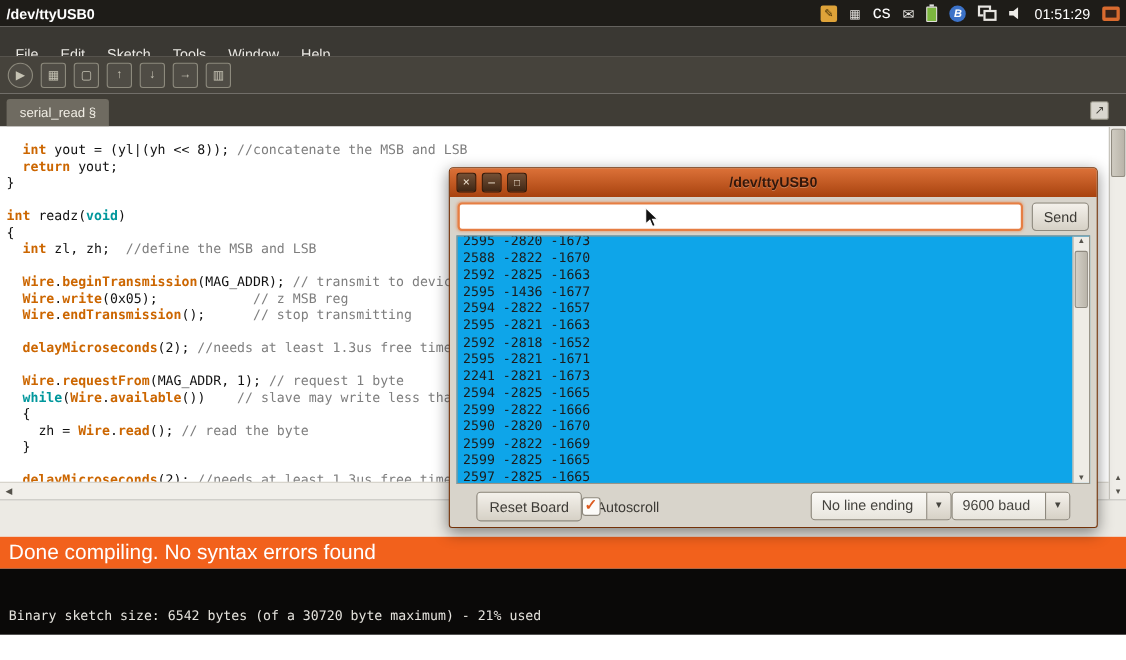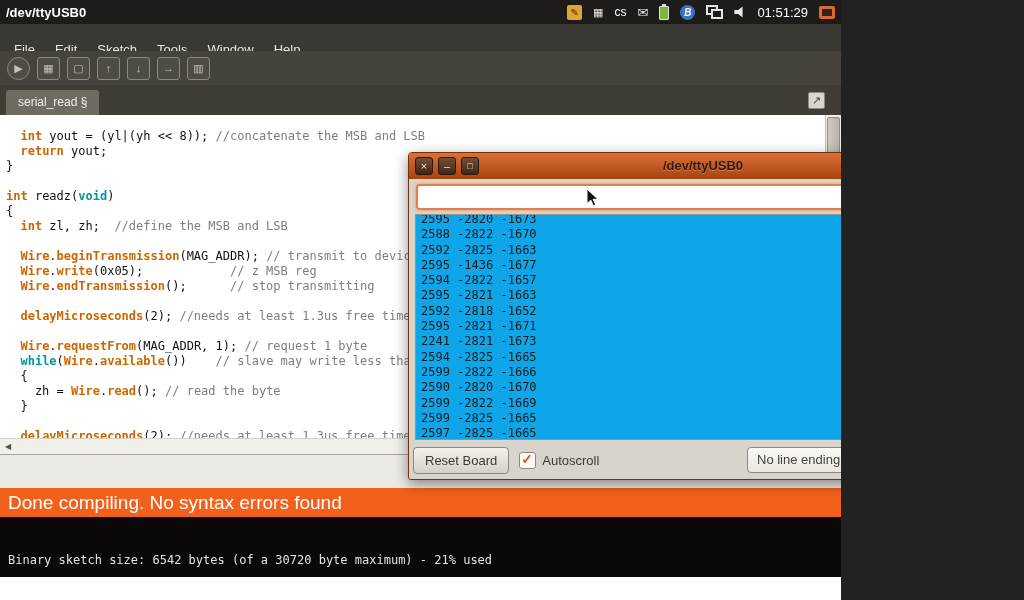--- a/index.html
+++ b/index.html
@@ -1,26 +1,26 @@
 <!DOCTYPE html>
 <html><head>
 <meta charset="utf-8">
 <style>
   html,body{margin:0;padding:0;background:#222;}
-  .screen{position:relative;width:841px;height:600px;overflow:hidden;background:#fff;
+  .screen{position:relative;width:1024px;height:600px;overflow:hidden;background:#fff;
           font-family:"Liberation Sans",sans-serif;}
   
   .sysbar{position:absolute;top:0;left:0;width:100%;height:24px;background:#1E1C18;
           display:flex;align-items:center;justify-content:space-between;padding:0 6px;box-sizing:border-box;}
   .sys-title{color:#fff;font-size:13px;font-weight:bold;}
   .tray{display:flex;align-items:center;gap:11px;}
   .t-note{width:15px;height:15px;background:#DFA339;border-radius:2px;color:#4a3205;font-size:10px;
           line-height:15px;text-align:center;display:inline-block;}
   .t-kb{color:#E8E6E2;font-size:11px;}
-  .t-layout{color:#fff;font-size:12px;}
+  .t-layout{color:#fff;font-size:16px;}
   .t-mail{color:#EDEBE7;font-size:13px;}
   .t-batt{display:inline-flex;flex-direction:column;align-items:center;}
   .batt-cap{width:4px;height:2px;background:#DDD;}
   .batt-body{width:8px;height:12px;border:1px solid #E2E0DB;border-radius:1px;background:#7CB63F;}
   .t-bt{width:15px;height:15px;border-radius:50%;background:#3C72C8;color:#fff;font-size:10px;
         line-height:15px;text-align:center;font-weight:bold;display:inline-block;font-style:italic;}
   .t-net{position:relative;width:17px;height:14px;display:inline-block;}
   .net-a,.net-b{position:absolute;width:8px;height:6px;border:2px solid #E8E6E2;background:#1E1C18;}
   .net-a{left:0;top:0;} .net-b{right:0;bottom:0;}
   .t-vol{width:12px;height:12px;background:#EDEBE7;display:inline-block;
@@ -91,22 +91,22 @@
   .sw-send{width:52px;height:26px;border:1px solid #8E897E;border-radius:4px;
            background:linear-gradient(#F4F1EB,#D6D1C6);color:#3C3A35;font-size:13px;font-family:"Liberation Sans",sans-serif;}
   .sw-output{position:absolute;left:6px;right:6px;top:61px;bottom:39px;background:#0ea5e9;border:1px solid #999488;overflow:hidden;}
   .sw-lines{margin-top:-5px;padding:2px 5px;font-family:"DejaVu Sans Mono",monospace;font-size:12px;
             line-height:15.3px;color:#1B1B1B;}
   .sw-scroll{position:absolute;top:0;right:0;bottom:0;width:15px;background:#EFECE6;border-left:1px solid #B3AFA6;box-sizing:border-box;}
   .sw-up{position:absolute;top:1px;left:0;width:100%;text-align:center;font-size:7px;color:#56534C;}
   .sw-thumb{position:absolute;top:13px;left:1px;right:1px;height:50px;background:linear-gradient(90deg,#D3CFC6,#BBB6AB);
             border:1px solid #8F8A80;border-radius:2px;}
   .sw-down{position:absolute;bottom:1px;left:0;width:100%;text-align:center;font-size:7px;color:#56534C;}
-  .sw-bottom{position:absolute;left:0;right:0;bottom:0;height:38px;display:flex;align-items:center;gap:10px;
-             padding:0 4px;box-sizing:border-box;}
+  .sw-bottom{position:absolute;left:0;right:0;bottom:0;height:38px;display:flex;align-items:center;
+             padding:0 24px;box-sizing:border-box;}
   .sw-btn{height:27px;padding:0 11px;border:1px solid #8E897E;border-radius:4px;
           background:linear-gradient(#F4F1EB,#D6D1C6);color:#3C3A35;font-size:13px;font-family:"Liberation Sans",sans-serif;}
   .sw-check{width:15px;height:15px;background:#FCFBF8;border:1px solid #8E897E;border-radius:3px;position:relative;display:inline-block;}
   .chk{position:absolute;left:1px;top:-2px;color:#DC5A1E;font-size:14px;font-weight:bold;}
   .sw-chklabel{font-size:13px;color:#3C3A35;margin-left:-4px;}
   .sw-spacer{flex:1;}
   .combo{display:flex;height:26px;border:1px solid #8E897E;border-radius:4px;overflow:hidden;
          background:linear-gradient(#FBFAF7,#E8E5DD);box-sizing:border-box;}
   .combo-text{padding:0 9px;font-size:13px;color:#45433E;line-height:24px;white-space:nowrap;}
   .combo .wide{min-width:86px;} .combo .med{min-width:66px;}

